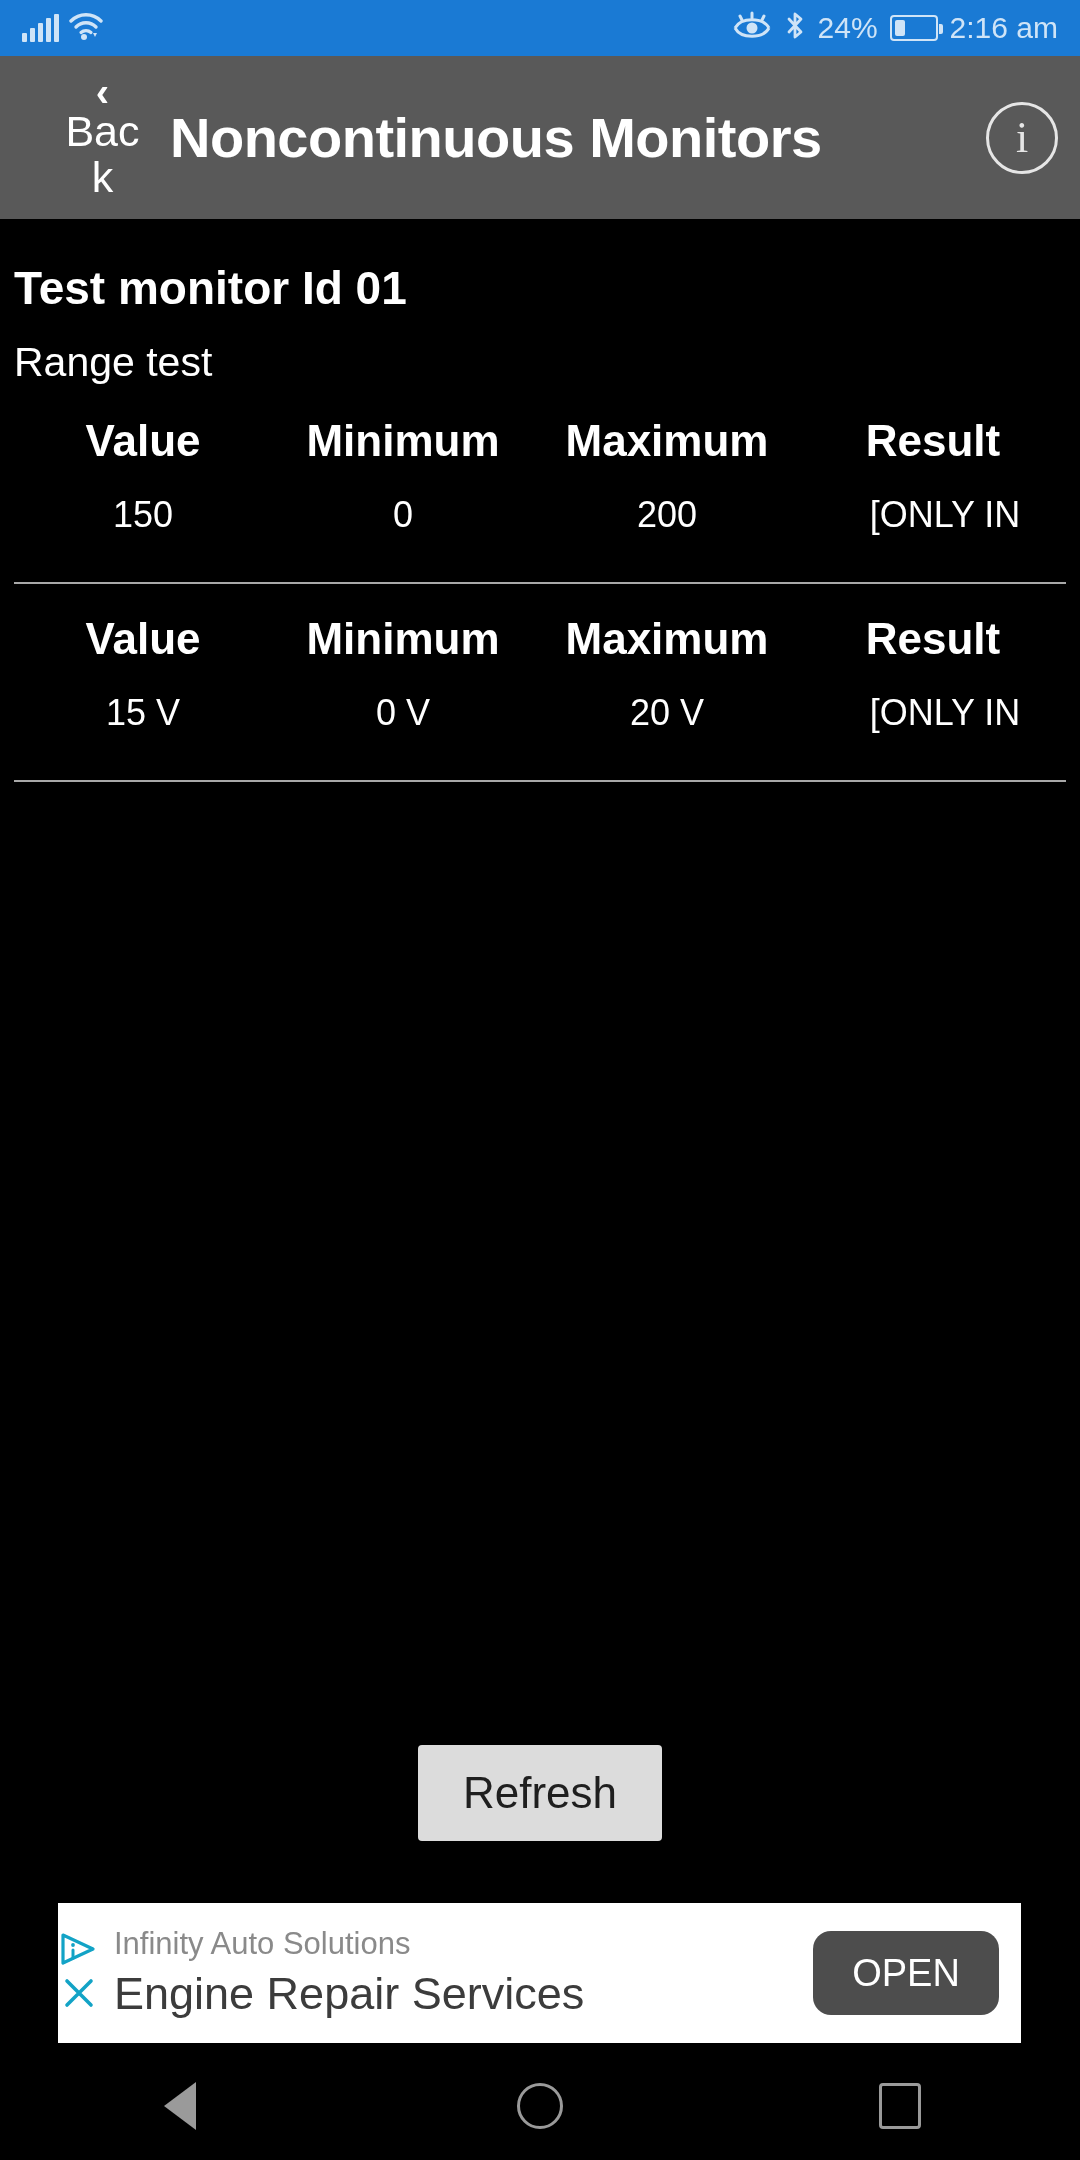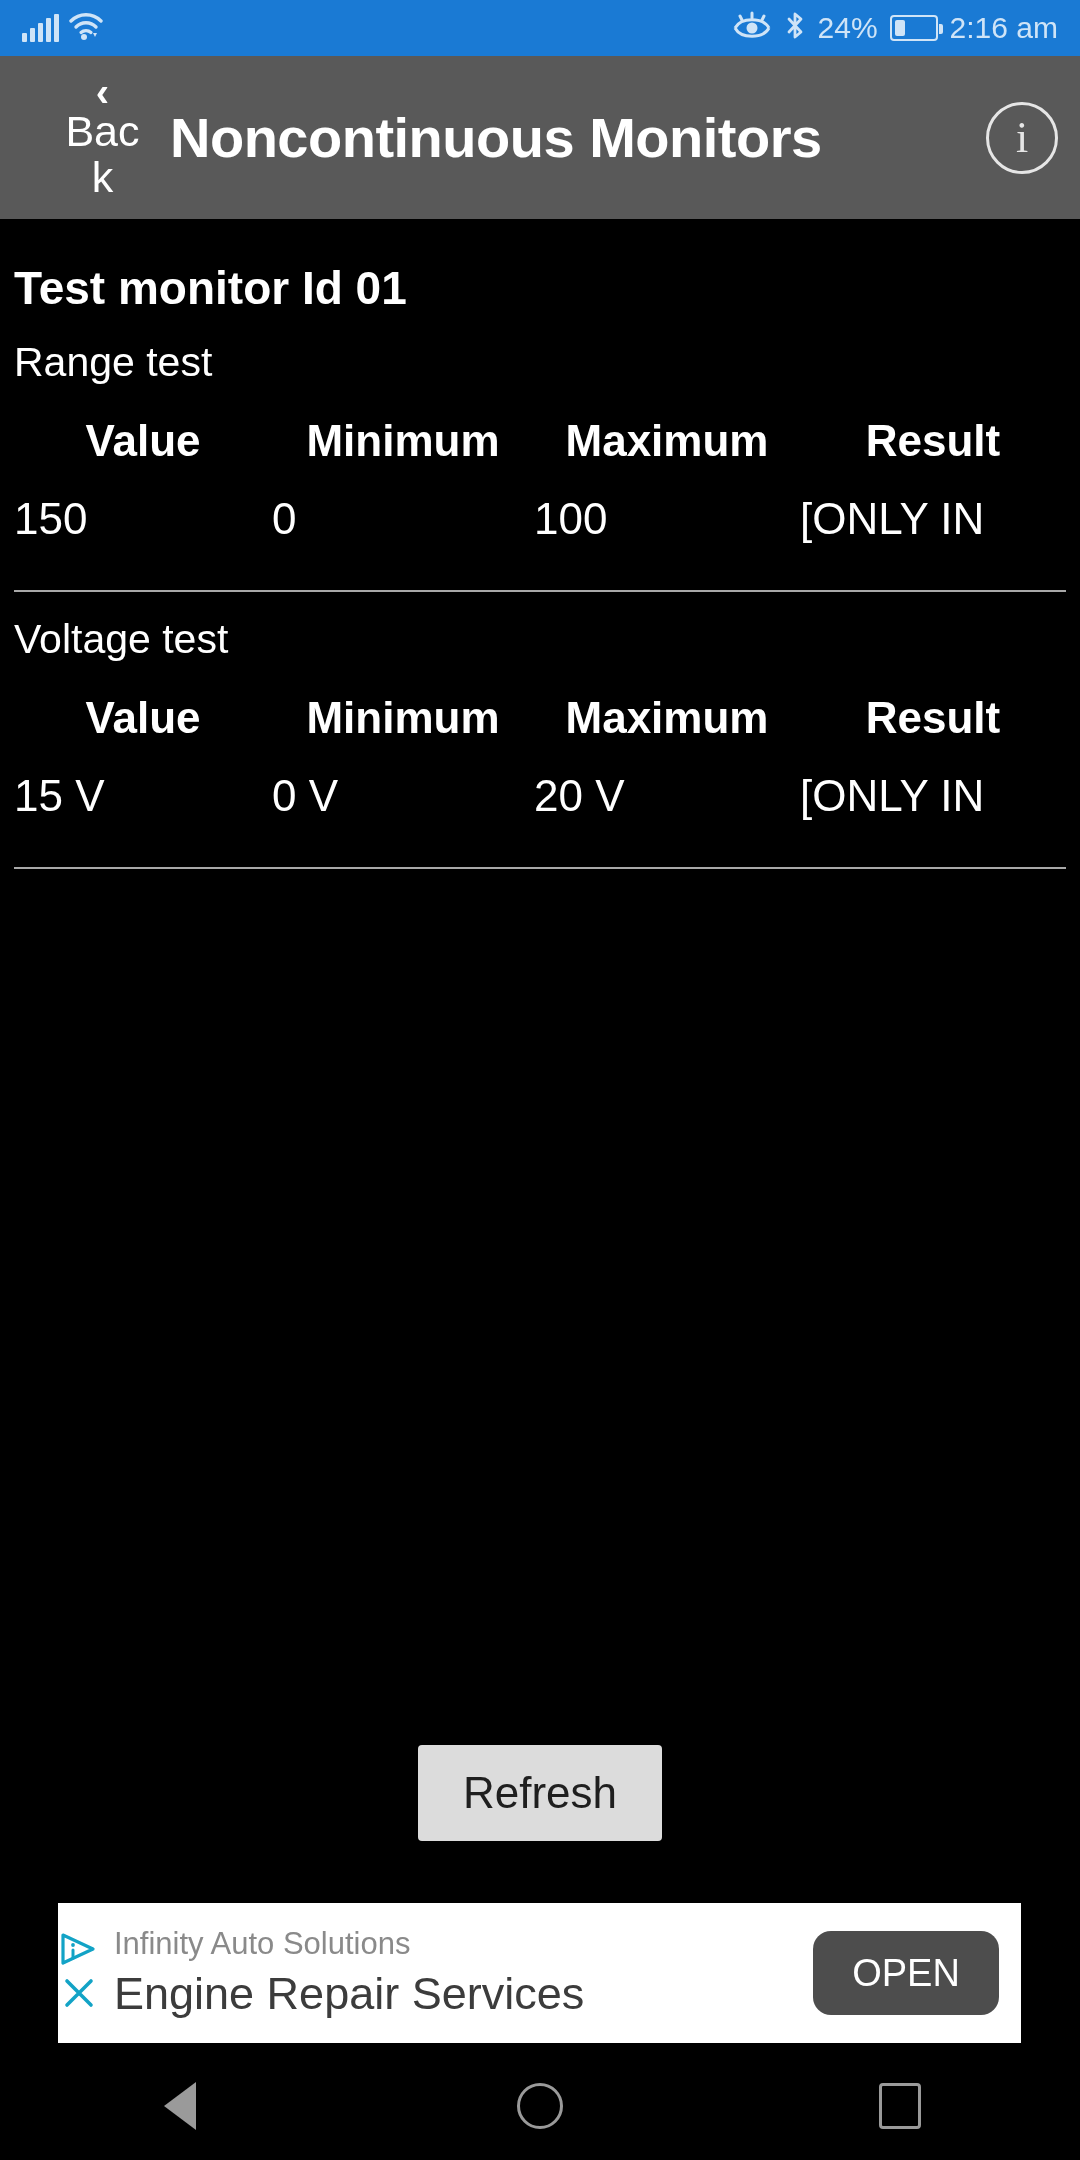--- a/index.html
+++ b/index.html
@@ -86,21 +86,21 @@
   }
   table.mon-table{
     width:1052px; border-collapse:collapse; table-layout:fixed;
     margin-top:26px;
   }
   table.mon-table th{
     font-size:44px; font-weight:700; color:#fff; text-align:center;
     padding:4px 0 4px 0; white-space:nowrap;margin-top:26px;
   }
   table.mon-table td{
-    font-size:44px; font-weight:400; color:#fff; 
+    font-size:36px; font-weight:400; color:#fff; text-align:center;
     padding:24px 0 10px 0; white-space:nowrap;
   }
   table.mon-table th.c-value, table.mon-table td.c-value{ width:258px; }
   table.mon-table th.c-min,   table.mon-table td.c-min  { width:262px; }
   table.mon-table th.c-max,   table.mon-table td.c-max  { width:266px; }
   table.mon-table th.c-res,   table.mon-table td.c-res  { width:266px; overflow:hidden; }
   td.c-res{ font-weight:700; text-align:left; padding-left:8px; }
   th.c-res{ text-align:center; }
   .res-clip{ display:block; width:290px; overflow:hidden; }
 
@@ -220,32 +220,31 @@
             <th class="c-value">Value</th>
             <th class="c-min">Minimum</th>
             <th class="c-max">Maximum</th>
             <th class="c-res">Result</th>
           </tr>
         </thead>
         <tbody>
           <tr>
             <td class="c-value">150</td>
             <td class="c-min">0</td>
-            <td class="c-max">100</td>
+            <td class="c-max">200</td>
             <td class="c-res">
               <span class="res-clip">[ONLY IN</span>
             </td>
           </tr>
         </tbody>
       </table>
     </div>
     <div class="divider"></div>
 
     <div class="monitor">
-      <div class="monitor-sub">Voltage test</div>
       <table class="mon-table">
         <thead>
           <tr>
             <th class="c-value">Value</th>
             <th class="c-min">Minimum</th>
             <th class="c-max">Maximum</th>
             <th class="c-res">Result</th>
           </tr>
         </thead>
         <tbody>

